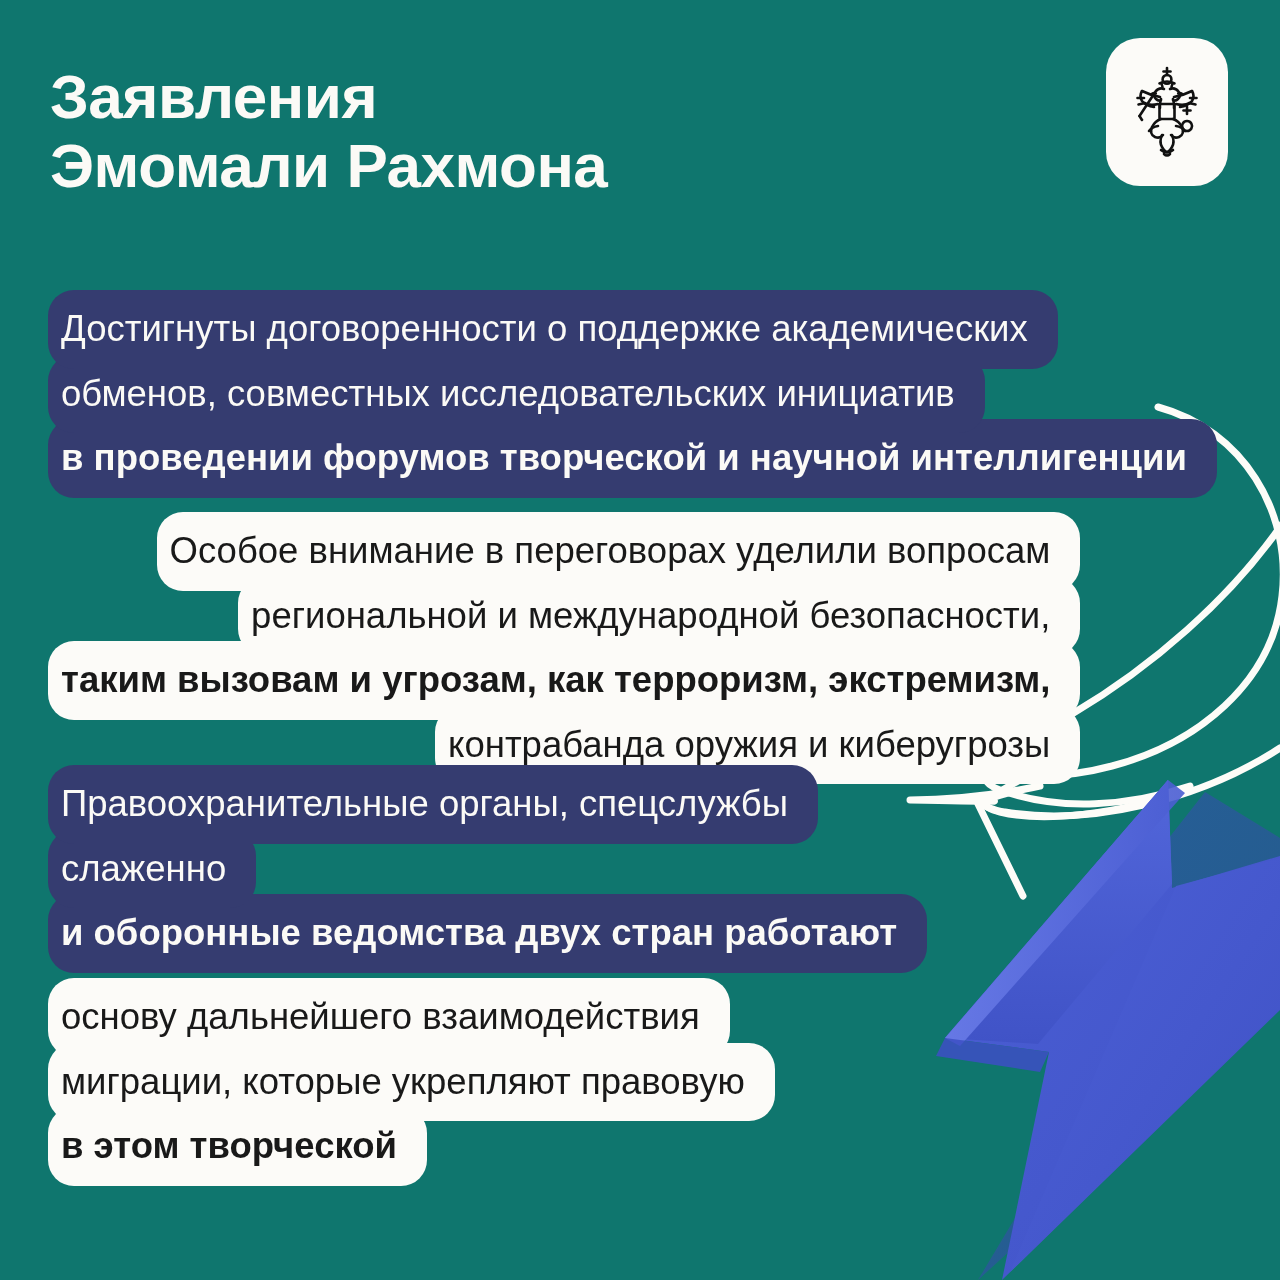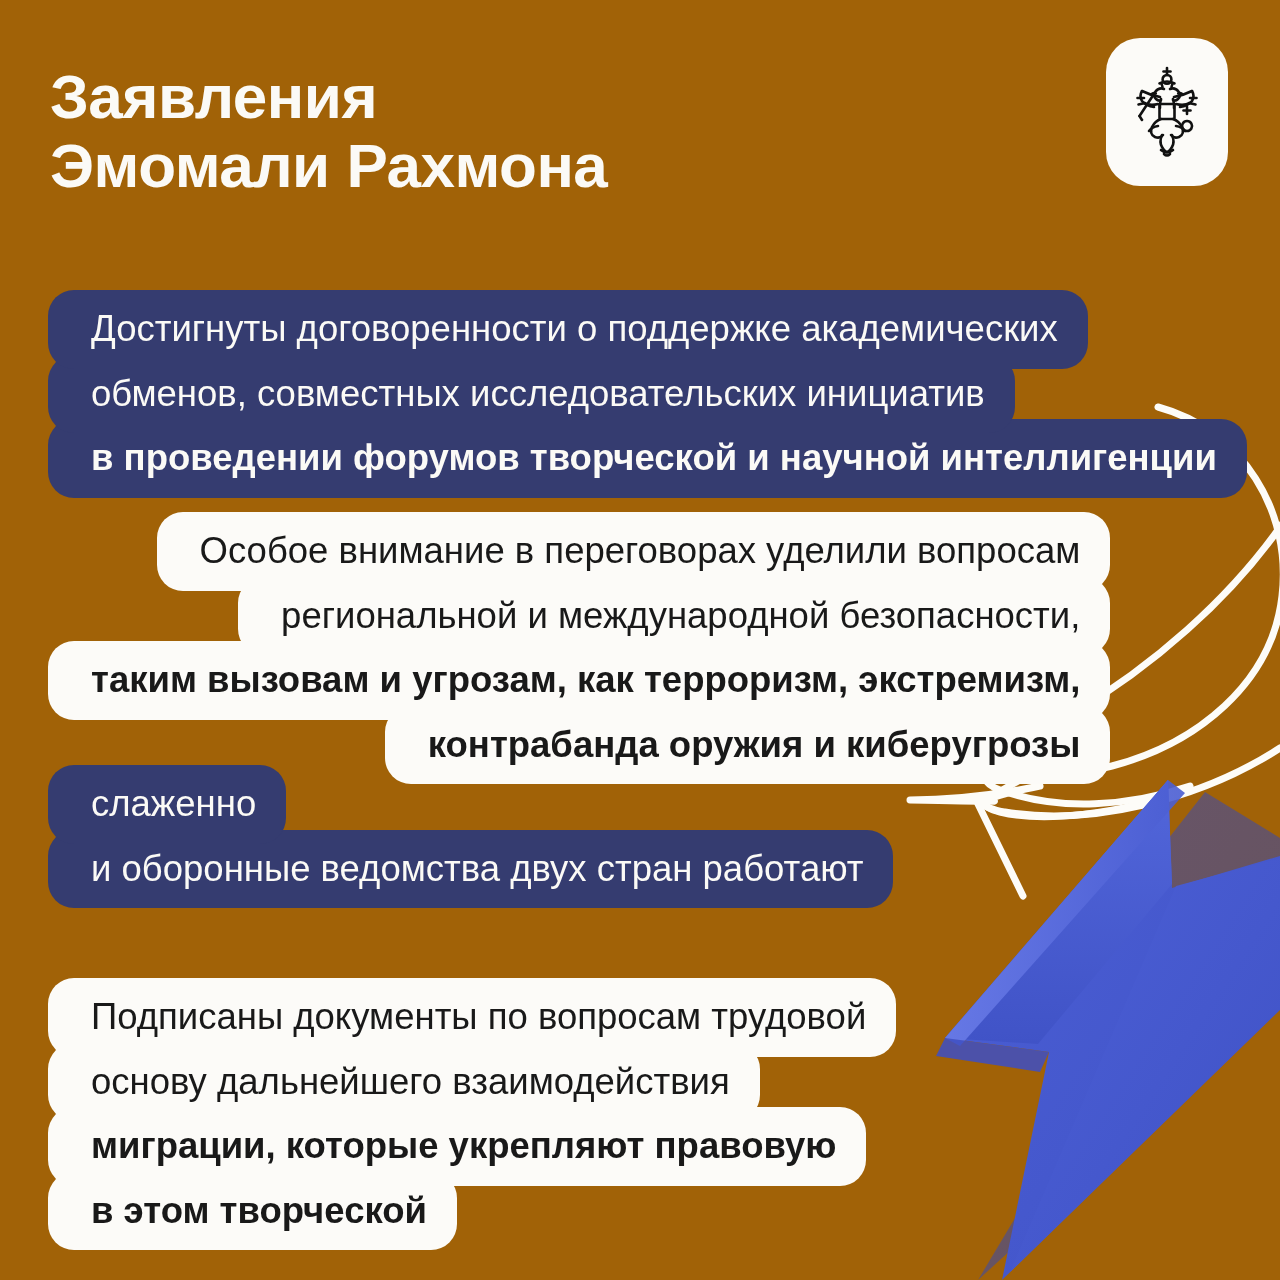--- a/index.html
+++ b/index.html
@@ -87,52 +87,52 @@
     align-items: flex-start;
   }
 
   
   .line {
     position: relative;
     display: block;
     font-size: 36.5px;
     line-height: 1;
     font-weight: 500;
-    padding: 21px 30px 21px 43px;
+    padding: 21px 30px 21px 13px;
     margin-top: -14px;
     border-radius: 26px;
     white-space: nowrap;
   }
   .line:first-child { margin-top: 0; }
 
   .card-dark .line {
     background: #353c70;
     color: #fbfaf6;
   }
   .card-light .line {
     background: #fcfbf8;
     color: #191919;
   }
 
   
   .card .line:nth-child(1) { z-index: 6; }
   .card .line:nth-child(2) { z-index: 5; }
   .card .line:nth-child(3) { z-index: 4; font-weight: bold; }
-  .card .line:nth-child(4) { z-index: 3; font-weight: bold; }
+  .card .line:nth-child(4) { z-index: 3; }
   .card .line:nth-child(5) { z-index: 2; }
 
   #card-0 { top: 290px; }
   #card-1 { top: 512px; align-items: flex-end; }
   #card-2 { top: 765px; }
   #card-3 { top: 978px; }
 </style>
 </head>
 <body style="background: rgb(159, 181, 252);">
 
-<div id="stage" style="background: #a16207;">
+<div id="stage" style="background: #0f766e;">
 
   <svg class="decor" viewBox="0 0 1280 1280" xmlns="http://www.w3.org/2000/svg">
     <defs>
       <linearGradient id="boltFaceA" x1="0" y1="0" x2="1" y2="1">
         <stop offset="0%" stop-color="#4c60d6"></stop>
         <stop offset="55%" stop-color="#4558cd"></stop>
         <stop offset="100%" stop-color="#3f51c4"></stop>
       </linearGradient>
       <linearGradient id="boltFaceB" x1="0" y1="0" x2="0" y2="1">
         <stop offset="0%" stop-color="#5266da"></stop>
@@ -270,24 +270,24 @@
         <span class="line">обменов, совместных исследовательских инициатив</span>
         <span class="line">в проведении форумов творческой и научной интеллигенции</span>
       </div>
       <div class="card card-light" id="card-1">
         <span class="line">Особое внимание в переговорах уделили вопросам</span>
         <span class="line">региональной и международной безопасности,</span>
         <span class="line">таким вызовам и угрозам, как терроризм, экстремизм,</span>
         <span class="line">контрабанда оружия и киберугрозы</span>
       </div>
       <div class="card card-dark" id="card-2">
+        <span class="line">Правоохранительные органы, спецслужбы</span>
         <span class="line">слаженно</span>
         <span class="line">и оборонные ведомства двух стран работают</span>
       </div>
       <div class="card card-light" id="card-3">
-        <span class="line">Подписаны документы по вопросам трудовой</span>
         <span class="line">основу дальнейшего взаимодействия</span>
         <span class="line">миграции, которые укрепляют правовую</span>
         <span class="line">в этом творческой</span>
       </div>
     </div>
 
 </div>
 
 </body></html>

